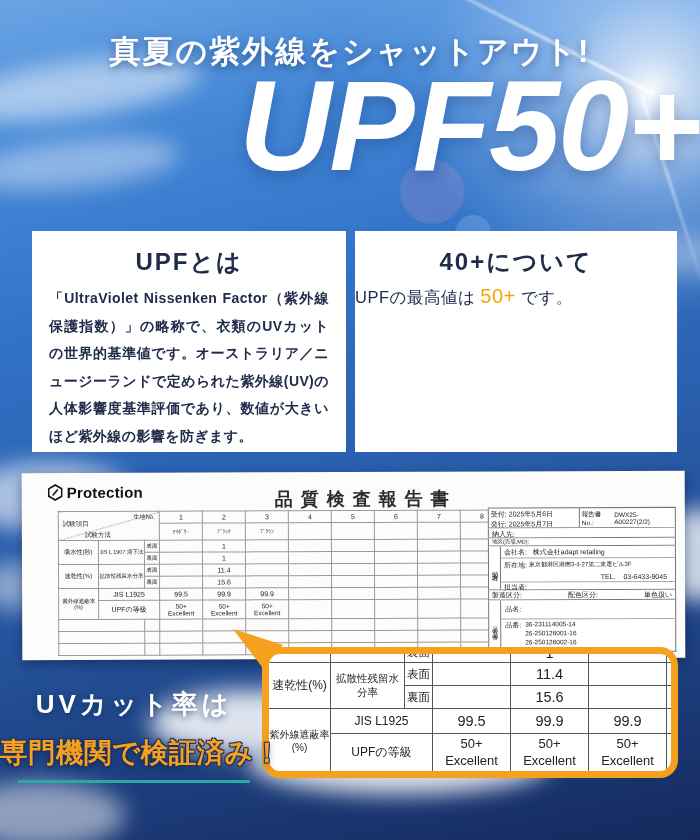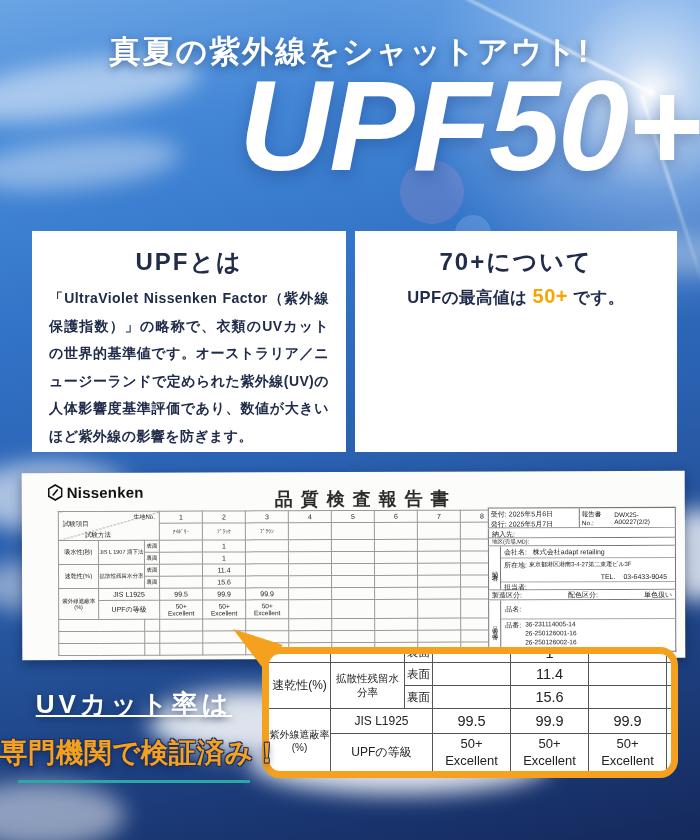--- a/index.html
+++ b/index.html
@@ -19,21 +19,21 @@
     text-shadow:0 3px 8px rgba(15,45,100,.55);}
   .headline{position:absolute;left:0;right:0;top:52px;text-align:right;z-index:3;
     color:#fff;font-weight:bold;font-style:italic;font-size:128px;letter-spacing:-2px;
     text-shadow:0 5px 16px rgba(25,60,130,.4);}
 
   .card{position:absolute;background:#fff;color:#202c4a;z-index:3;box-sizing:border-box;}
   .card-left{left:32px;top:231px;width:314px;height:221px;}
   .card-right{left:355px;top:231px;width:322px;height:221px;}
   .card-title{text-align:center;font-size:24px;font-weight:bold;letter-spacing:2px;margin:15px 12px 7px;}
   .card-body{padding:0 17px;font-size:14px;font-weight:bold;line-height:1.97;text-align:justify;letter-spacing:.4px;}
-  .card-lead{text-align:center;font-size:16.5px;font-weight:bold;margin:1px 0 17px;letter-spacing:.5px;}
+  .card-lead{text-align:left;font-size:16.5px;font-weight:normal;margin:1px 0 17px;letter-spacing:.5px;}
   .card-lead .hl{color:#f7a600;font-size:20px;}
   .card-right .card-body{padding:0 14px;line-height:1.92;}
 
   .doc{position:absolute;left:22px;top:472px;width:663px;height:187px;background:#fcfcfa;
     box-shadow:0 4px 12px rgba(8,18,55,.45);transform:rotate(-.2deg);z-index:2;box-sizing:border-box;}
   .doc-logo{position:absolute;left:26px;top:11px;display:flex;align-items:center;gap:4px;color:#111;}
   .doc-logo span{font-weight:bold;font-size:15px;letter-spacing:.2px;}
   .doc-title{position:absolute;left:246px;top:15px;width:196px;text-align:center;
     font-size:18px;font-weight:bold;letter-spacing:8px;color:#2b2b2b;white-space:nowrap;}
 
@@ -65,21 +65,21 @@
     clip-path:polygon(0 0,100% 42%,58% 100%);z-index:4;}
   .callout-table{width:418px;margin:-12px 0 0 -1px;font-size:12px;color:#222;}
   .callout-table td{border:1px solid #555;text-align:center;vertical-align:middle;padding:0;overflow:hidden;}
   .ct-label{font-size:12px;}
   .ct-method{font-size:10.5px;}
   .ct-sub{font-size:11.5px;}
   .ct-val{font-size:14.5px;}
   .ct-grade{font-size:13px;line-height:1.3;}
 
   .verify{position:absolute;left:0;top:687px;width:268px;text-align:center;z-index:6;}
-  .verify-l1{color:#fff;font-weight:bold;font-size:26px;letter-spacing:4px;text-shadow:0 2px 7px rgba(8,28,70,.55);text-decoration:underline;}
+  .verify-l1{color:#fff;font-weight:bold;font-size:26px;letter-spacing:4px;text-shadow:0 2px 7px rgba(8,28,70,.55);}
   .verify-l2{color:#f5a01e;font-weight:bold;font-size:27.5px;letter-spacing:.5px;margin-top:13px;white-space:nowrap;
     text-shadow:-1px -1px 0 #1c2f5e,1px -1px 0 #1c2f5e,-1px 1px 0 #1c2f5e,1px 1px 0 #1c2f5e,0 3px 7px rgba(8,28,70,.6);}
   .verify-line{width:232px;height:3px;background:#2ba8a4;margin:9px auto 0;}
 
   .footnote{position:absolute;right:18px;top:796px;width:420px;text-align:right;z-index:6;
     color:#fff;font-weight:bold;font-size:14.5px;letter-spacing:.5px;text-shadow:0 1px 4px rgba(8,28,70,.5);}
 </style>
 </head>
 <body>
 
@@ -103,31 +103,31 @@
 
   <div class="tagline">真夏の紫外線をシャットアウト!</div>
   <div class="headline">UPF50+</div>
 
   <div class="card card-left">
     <div class="card-title">UPFとは</div>
     <div class="card-body">「UltraViolet Nissenken Factor（紫外線保護指数）」の略称で、衣類のUVカットの世界的基準値です。オーストラリア／ニュージーランドで定められた紫外線(UV)の人体影響度基準評価であり、数値が大きいほど紫外線の影響を防ぎます。</div>
   </div>
 
   <div class="card card-right">
-    <div class="card-title">70+について</div>
+    <div class="card-title">40+について</div>
     <div class="card-lead"><span>UPFの最高値は </span><span class="hl">50+</span><span> です。</span></div>
   </div>
 
   <div class="doc">
     <div class="doc-logo">
       <svg width="15" height="17" viewBox="0 0 15 17">
           <path d="M7.5 1 L14 4.8 L14 12.2 L7.5 16 L1 12.2 L1 4.8 Z" fill="none" stroke="#111" stroke-width="1.6"></path>
           <path d="M5 11.5 L10 5.5" stroke="#111" stroke-width="1.6"></path>
         </svg>
-      <span>Nissenken</span>
+      <span>Protection</span>
     </div>
     <div class="doc-title">品質検査報告書</div>
 
     <table class="doc-table">
       <colgroup>
           <col style="width:40px">
           <col style="width:46px">
           <col style="width:15px">
           <col style="width:43px">
           <col style="width:43px">

